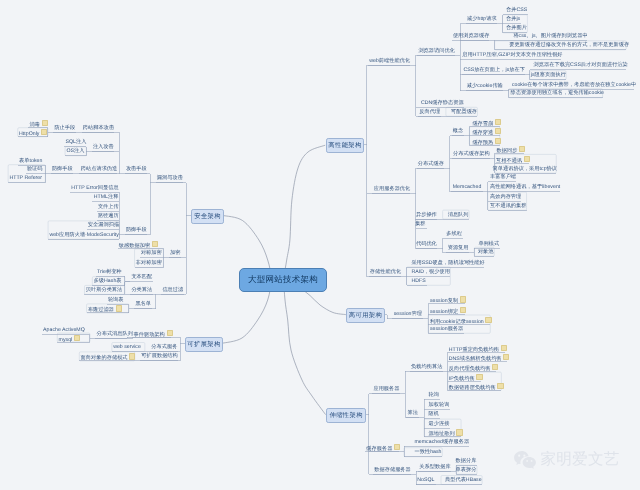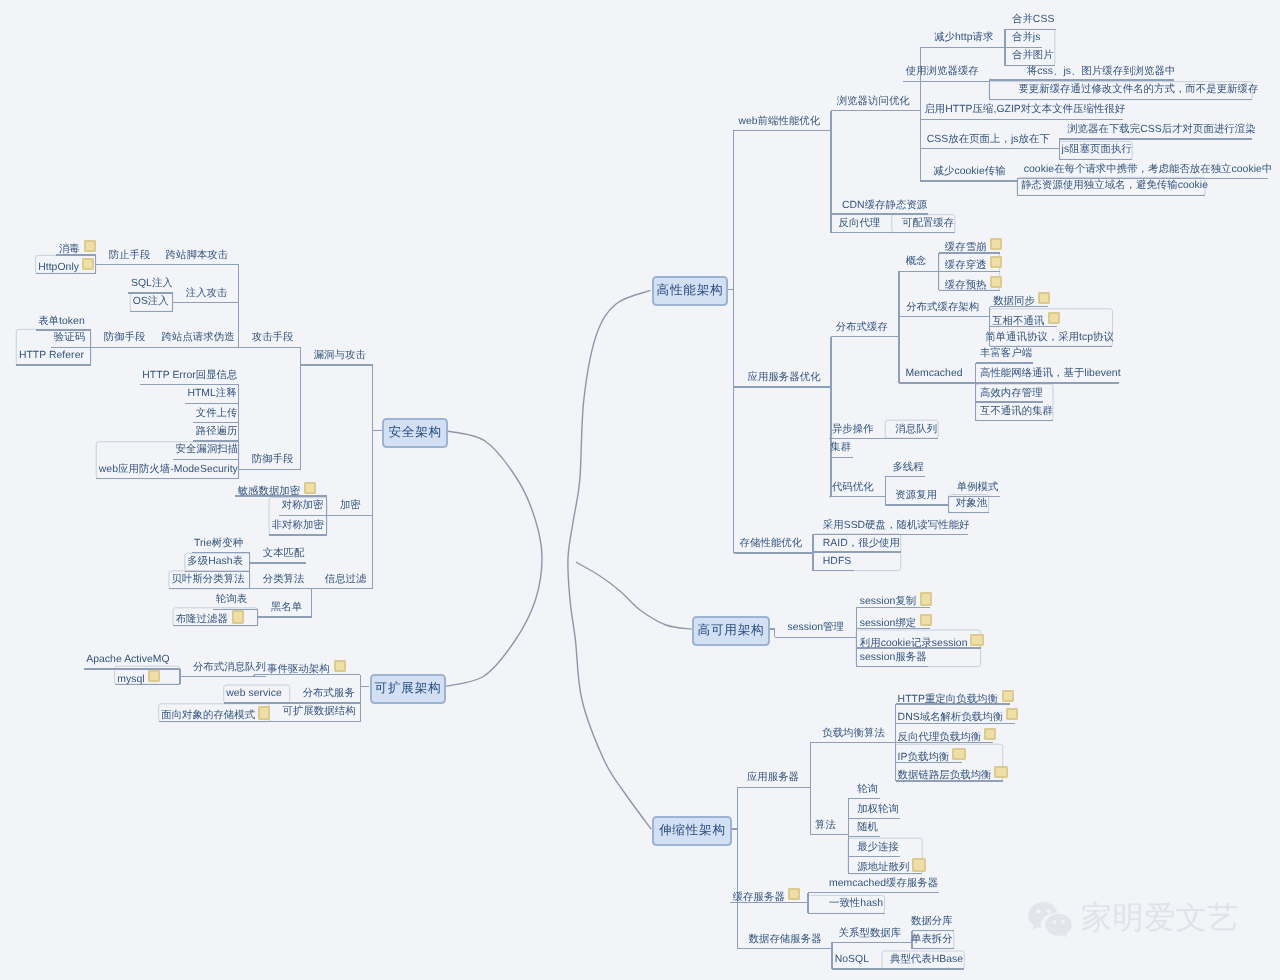--- a/index.html
+++ b/index.html
@@ -269,20 +269,23 @@
 <line x1="383.0" y1="314.5" x2="387.4" y2="314.5"></line>
 <line x1="387.4" y1="318.7" x2="422.9" y2="318.7"></line>
 <line x1="387.4" y1="314.5" x2="387.4" y2="318.7"></line>
 <line x1="364.4" y1="414.5" x2="368.8" y2="414.5"></line>
 <line x1="368.8" y1="393.7" x2="399.9" y2="393.7"></line>
 <line x1="368.8" y1="451.1" x2="398.8" y2="451.1"></line>
 <line x1="368.8" y1="474.3" x2="410.8" y2="474.3"></line>
 <line x1="368.8" y1="393.7" x2="368.8" y2="474.3"></line>
 </svg>
 
+<div class="central">
+      <span>大型网站技术架构</span>
+    </div>
 
 <div class="branch" style="left:190.8px;top:208.6px;width:31.6px;height:13px">
       <span>安全架构</span>
     </div>
 <div class="branch" style="left:184.6px;top:336.6px;width:36.8px;height:13px">
       <span>可扩展架构</span>
     </div>
 <div class="branch" style="left:325.6px;top:138.4px;width:36.8px;height:13px">
       <span>高性能架构</span>
     </div>

